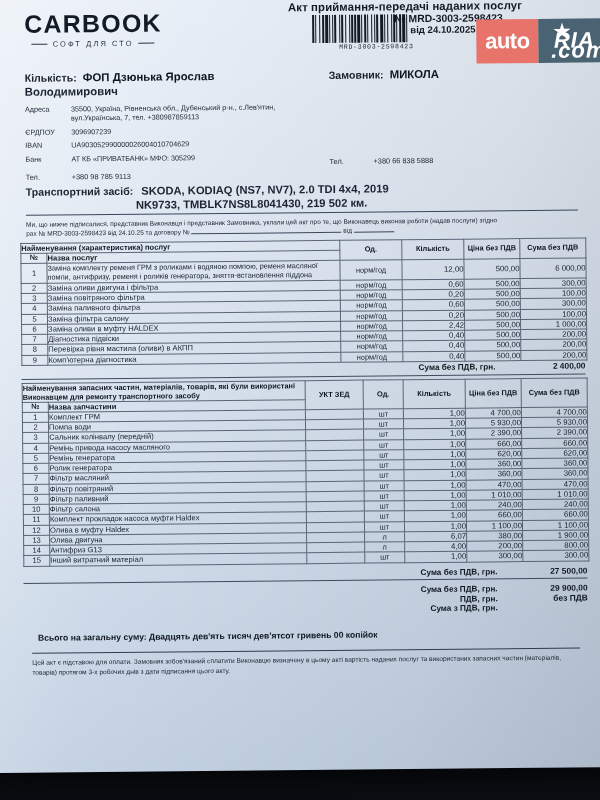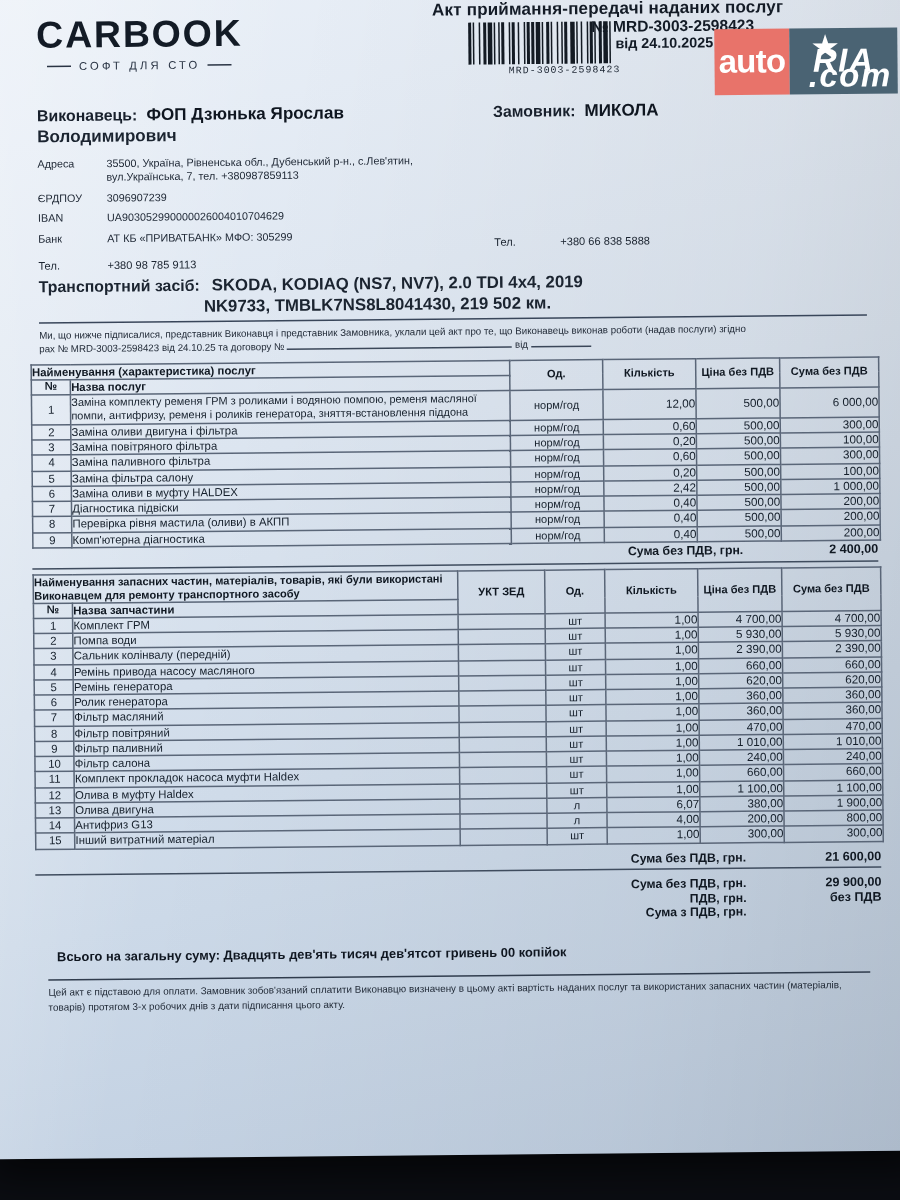--- a/index.html
+++ b/index.html
@@ -42,21 +42,21 @@
   .acttitle .t1{font-size:11.4px;font-weight:bold;color:#131b26;white-space:nowrap;letter-spacing:.1px;}
   .acttitle .t2{font-size:10.4px;font-weight:bold;color:#131b26;margin-top:1px;padding-left:106px;white-space:nowrap;}
   .acttitle .t3{font-size:9.6px;font-weight:bold;color:#131b26;padding-left:122px;white-space:nowrap;}
   .barcode{position:absolute;left:302px;top:10px;width:128px;}
   .bars{height:28px;display:flex;align-items:stretch;gap:0;}
   .bars i{display:block;background:#12181f;}
   .bcnum{font-family:"Liberation Mono","DejaVu Sans Mono",monospace;font-size:6.6px;letter-spacing:.7px;
          color:#1a2330;text-align:center;margin-top:1px;}
   
   .wm{position:absolute;left:466px;top:16px;display:flex;height:44px;}
-  .wm .auto{background:#e8736a;width:50px;display:flex;align-items:center;justify-content:center;}
+  .wm .auto{background:#e8736a;width:62px;display:flex;align-items:center;justify-content:center;}
   .wm .auto span{color:#fff;font-size:22px;font-weight:bold;letter-spacing:-.5px;line-height:1;}
   .wm .ria{background:#4a6373;width:72px;position:relative;display:flex;align-items:center;justify-content:center;}
   .wm .ria span{color:#fff;font-size:22px;font-weight:bold;font-style:italic;letter-spacing:1px;line-height:1;}
   .wm .star{position:absolute;left:14px;top:2px;color:#fff;font-size:13px;}
   .wm .dotcom{position:absolute;right:4px;bottom:1px;color:#e6eef3;font-size:5px;}
 
   
   .parties{position:relative;margin-top:2px;height:112px;}
   .lbl{font-size:10.6px;font-weight:bold;color:#18202c;}
   .val{font-size:11.4px;font-weight:bold;color:#0f1620;}
@@ -208,21 +208,21 @@
             <span class="star">★</span>
             <span>RIA</span>
             <span class="dotcom">.com</span>
           </div>
         </div>
       </div>
 
       <div class="parties">
         <div class="p-left">
           <div class="row1">
-            <span class="lbl">Виконавець:</span>
+            <span class="lbl">Кількість:</span>
             <span class="val">ФОП Дзюнька Ярослав</span>
           </div>
           <div class="name2">Володимирович</div>
           <div class="fields">
             <div class="f">
               <span class="k">Адреса</span>
               <span class="v">35500, Україна, Рівненська обл., Дубенський р-н., с.Лев'ятин, вул.Українська, 7, тел. +380987859113</span>
             </div>
             <div class="f">
               <span class="k">ЄРДПОУ</span>
@@ -536,21 +536,21 @@
               <td class="num">1,00</td>
               <td class="num">300,00</td>
               <td class="num">300,00</td>
             </tr>
           </tbody>
       </table>
 
       <div class="totals" style="margin-top:4px;">
         <div class="trow">
           <span class="l">Сума без ПДВ, грн.</span>
-          <span class="v">21 600,00</span>
+          <span class="v">27 500,00</span>
         </div>
         <div class="hr2"></div>
         <div class="trow">
           <span class="l">Сума без ПДВ, грн.</span>
           <span class="v">29 900,00</span>
         </div>
         <div class="trow">
           <span class="l">ПДВ, грн.</span>
           <span class="v">без ПДВ</span>
         </div>

